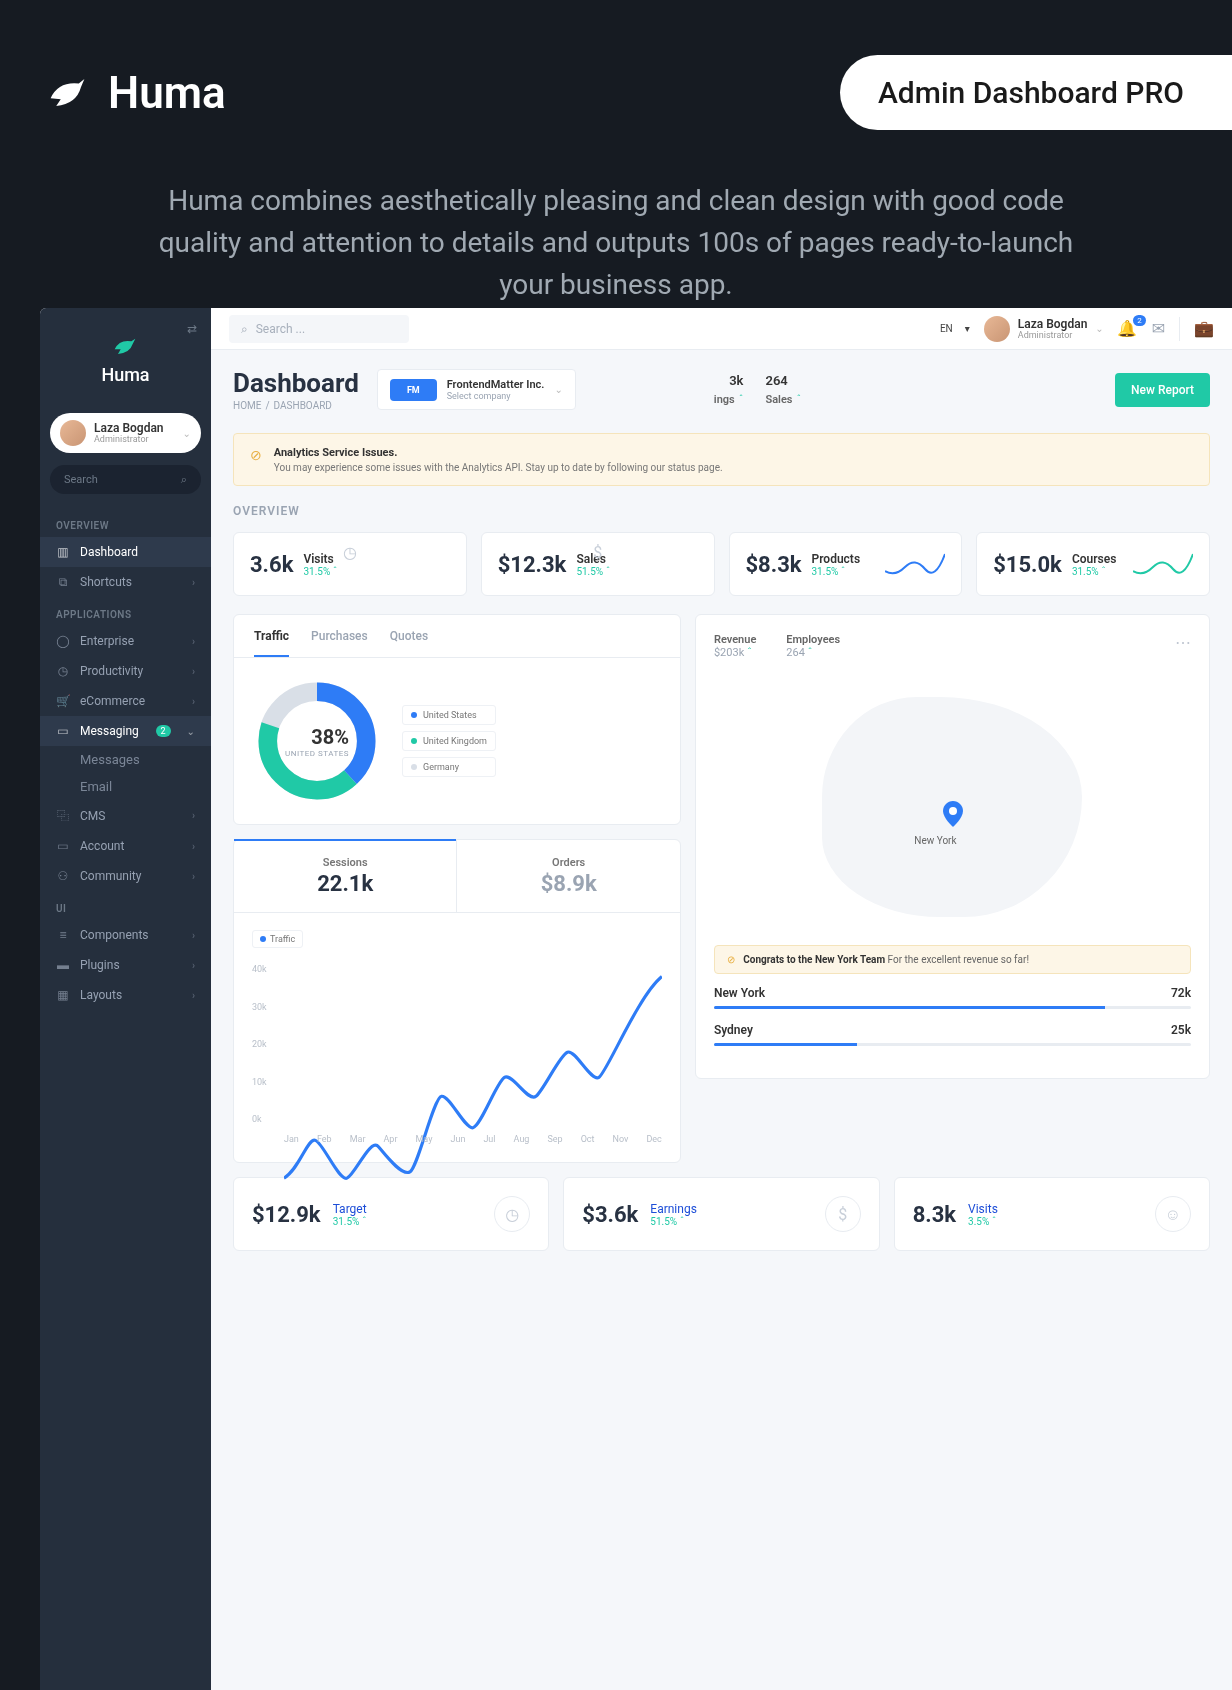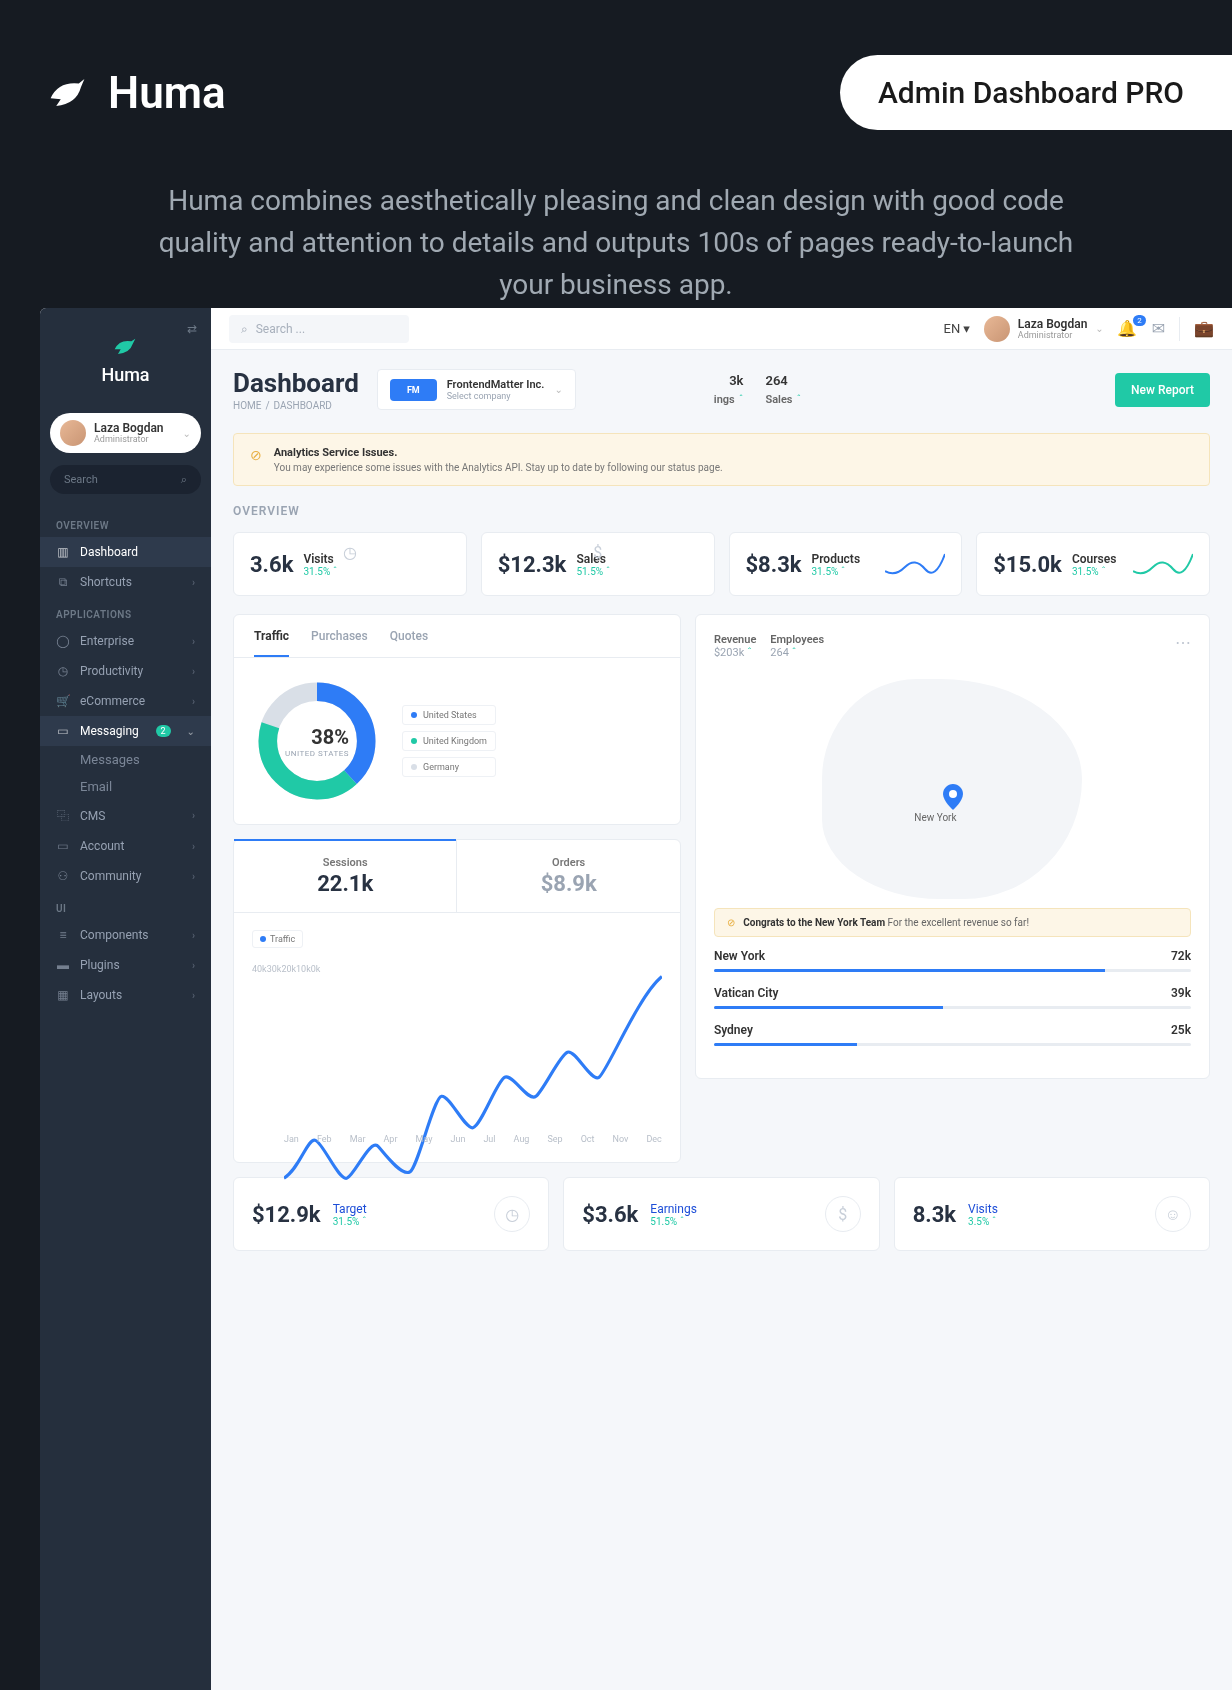--- a/index.html
+++ b/index.html
@@ -26,21 +26,21 @@
 .sb-item{display:flex;align-items:center;padding:8px 16px;gap:10px;font-size:12px;cursor:pointer;position:relative}
 .sb-item.active{background:#2e3a4c;color:#fff}
 .sb-item .ico{width:14px;text-align:center;opacity:.7}
 .sb-item .arr{margin-left:auto;font-size:10px;opacity:.5}
 .sb-item .badge{background:#20c9a6;color:#fff;font-size:9px;padding:1px 5px;border-radius:8px;margin-left:auto}
 .sb-sub{padding:6px 32px 6px 40px;font-size:13px;color:#7a8596}
 .main{flex:1;display:flex;flex-direction:column}
 .topbar{background:#fff;border-bottom:1px solid #e8ecf1;height:42px;display:flex;align-items:center;padding:0 18px;gap:14px}
 .searchbox{background:#f4f6f9;border-radius:4px;padding:7px 12px;display:flex;align-items:center;gap:8px;color:#a8b0bc;font-size:12px;width:180px}
 .tb-right{margin-left:auto;display:flex;align-items:center;gap:14px}
-.lang-sel{font-size:13px;color:#444;display:flex;align-items:flex-start;gap:3px}
+.lang-sel{font-size:10px;color:#444;display:flex;align-items:flex-start;gap:12px}
 .tb-user{display:flex;align-items:center;gap:8px}
 .tb-user .nm{font-size:12px;font-weight:600;color:#333;line-height:1}
 .tb-user .rl{font-size:9px;color:#999}
 .bell{position:relative;color:#9aa4b2}
 .bell .bd{position:absolute;top:-4px;right:-8px;background:#2e7cf6;color:#fff;font-size:8px;border-radius:8px;padding:1px 4px}
 .divider{width:1px;height:24px;background:#e8ecf1}
 .content{padding:18px 22px;flex:1;overflow:hidden}
 .header-row{display:flex;align-items:center;gap:18px;margin-bottom:22px;position:relative}
 .page-title{font-size:26px;font-weight:700;color:#283242}
 .crumb{font-size:10px;color:#9aa4b2;margin-top:2px}
@@ -86,26 +86,26 @@
 .leg-item{display:flex;align-items:center;gap:6px;font-size:9px;color:#777;border:1px solid #eef1f5;padding:4px 8px;border-radius:3px}
 .leg-dot{width:6px;height:6px;border-radius:50%}
 .sess-card .row{display:flex;border-bottom:1px solid #e8ecf1;margin:-18px -18px 14px}
 .sess-card .cell{flex:1;text-align:center;padding:16px;position:relative}
 .sess-card .cell:first-child{border-right:1px solid #e8ecf1}
 .sess-card .cell.active::before{content:'';position:absolute;top:-1px;left:0;right:0;height:2px;background:#2e7cf6}
 .sess-card .lbl{font-size:11px;color:#777;font-weight:600}
 .sess-card .vl{font-size:22px;font-weight:700;color:#283242;margin-top:2px}
 .sess-card .cell:last-child .vl{color:#9aa4b2}
 .chart-area{height:180px;position:relative;margin-top:10px}
-.y-axis{position:absolute;left:0;top:0;bottom:20px;display:flex;flex-direction:row;justify-content:space-between;font-size:9px;color:#b8bfc9}
+.y-axis{position:absolute;left:0;top:0;bottom:20px;display:flex;flex-direction:column;justify-content:space-between;font-size:9px;color:#b8bfc9}
 .x-axis{position:absolute;bottom:0;left:32px;right:0;display:flex;justify-content:space-between;font-size:9px;color:#b8bfc9}
 .line-svg{position:absolute;left:32px;right:0;top:0;bottom:20px}
 .traffic-tag{display:inline-flex;align-items:center;gap:4px;border:1px solid #eef1f5;padding:3px 7px;border-radius:3px;font-size:9px;color:#777;margin-bottom:6px}
 .map-card{height:465px;display:flex;flex-direction:column}
-.map-head{display:flex;gap:14px;margin-bottom:10px}
+.map-head{display:flex;gap:30px;margin-bottom:10px}
 .map-stat .lbl{font-size:11px;color:#666;font-weight:600}
 .map-stat .vl{font-size:11px;color:#9aa4b2}
 .map-svg{flex:1;display:flex;align-items:center;justify-content:center;position:relative}
 .map-shape{width:260px;height:220px;background:#f3f5f8;border-radius:40% 60% 50% 50%/50% 50% 60% 40%;position:relative}
 .pin{position:absolute;top:48%;left:48%}
 .pin-lbl{font-size:10px;color:#666;position:absolute;top:60%;left:42%}
 .congrats{background:#fdf6e7;border:1px solid #f5e4bb;border-radius:4px;padding:8px 12px;font-size:10px;color:#666;display:flex;align-items:center;gap:8px;margin-bottom:12px}
 .congrats b{color:#333}
 .city-row{margin-bottom:14px}
 .city-row .hd{display:flex;justify-content:space-between;font-size:12px;font-weight:600;color:#333;margin-bottom:6px}
@@ -429,29 +429,20 @@
                 <div class="hd">
                   <span>New York</span>
                   <span>72k</span>
                 </div>
                 <div class="bar">
                   <div class="fill" style="width:82%"></div>
                 </div>
               </div>
             <div class="city-row">
                 <div class="hd">
-                  <span>Vatican City</span>
-                  <span>39k</span>
-                </div>
-                <div class="bar">
-                  <div class="fill" style="width:48%"></div>
-                </div>
-              </div>
-            <div class="city-row">
-                <div class="hd">
                   <span>Sydney</span>
                   <span>25k</span>
                 </div>
                 <div class="bar">
                   <div class="fill" style="width:30%"></div>
                 </div>
               </div>
           </div>
         </div>
       </div>

